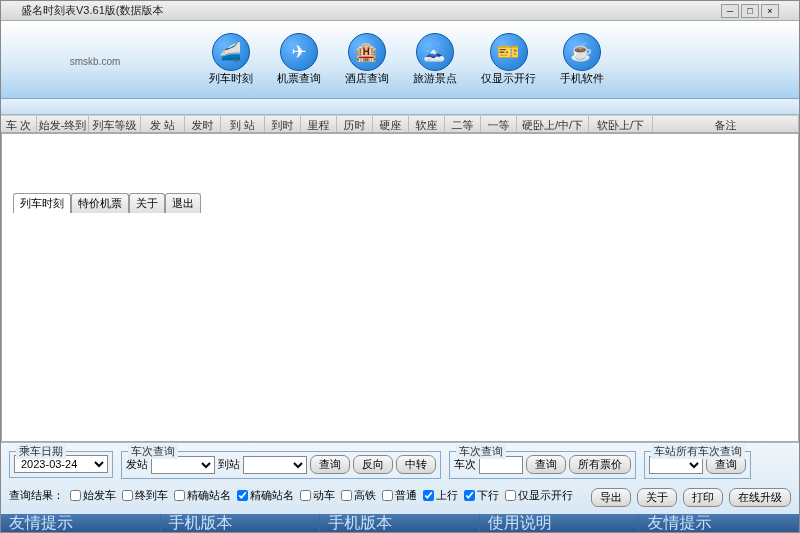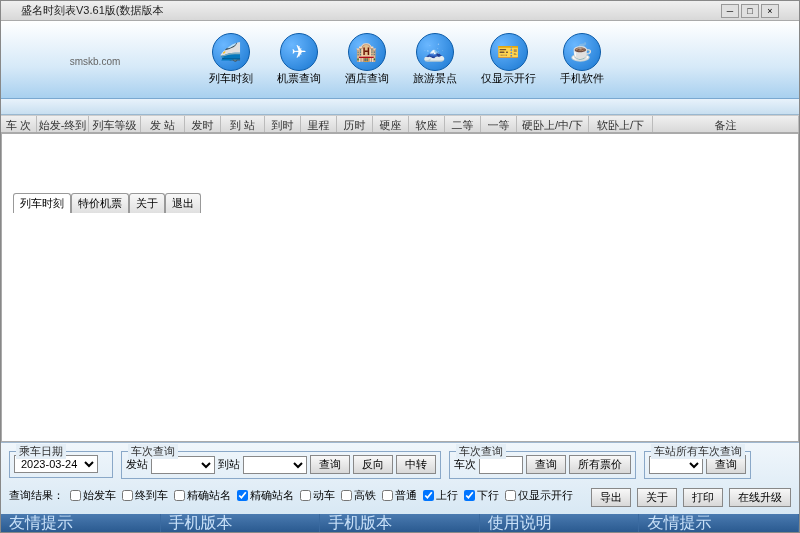--- a/index.html
+++ b/index.html
@@ -23,21 +23,21 @@
 .nav-icon{width:38px;height:38px;border-radius:50%;background:radial-gradient(circle at 30% 30%,#6ab7ff,#1876d0);border:1px solid #0a5aa8;display:flex;align-items:center;justify-content:center;font-size:18px;color:#fff}
 .toolbar-area{background:linear-gradient(#e8f2fb,#c8dff0);height:16px;border-bottom:1px solid #9ab8d0;position:relative}
 .table-head{background:linear-gradient(#f0f0f0,#d8d8d8);height:18px;display:flex;border-bottom:1px solid #aaa;border-top:1px solid #ccc}
 .th{border-right:1px solid #bbb;font-size:11px;text-align:center;line-height:18px;color:#333;white-space:nowrap;overflow:hidden}
 .table-body{flex:1;background:#fff;border:1px solid #aaa;margin:0}
 .bottom{background:linear-gradient(#f0f6fb,#d8e8f4);border-top:1px solid #a0b8d0;padding:2px 8px 4px}
 .query-row{display:flex;gap:8px;align-items:flex-start;padding:6px 0}
 .fieldset{border:1px solid #8aa8c8;padding:3px 4px 4px;position:relative;display:flex;align-items:center;gap:3px}
 .fieldset-label{position:absolute;top:-8px;left:6px;background:#e4eef6;padding:0 3px;font-size:11px;color:#333}
 .inp,.sel{border:1px solid #888;height:18px;font-size:11px;padding:0 2px;background:#fff}
-.btn{background:linear-gradient(#f8f8f8,#d8d8d8);border:1px solid #888;height:19px;padding:0 8px;font-size:11px;cursor:pointer;border-radius:0}
+.btn{background:linear-gradient(#f8f8f8,#d8d8d8);border:1px solid #888;height:19px;padding:0 8px;font-size:11px;cursor:pointer;border-radius:7px}
 .filter-row{display:flex;align-items:flex-start;gap:6px;padding:3px 0;font-size:11px}
 .chk{display:flex;align-items:center;gap:2px}
 .chk input{width:11px;height:11px}
 .statusbar{background:linear-gradient(#4a7ab0,#2a5a90);height:18px;display:flex;color:#c8e0f8;font-size:16px}
 .status-cell{flex:1;border-right:1px solid #3a6aa0;padding:2px 8px;line-height:14px}
 .c0{width:36px}.c1{width:52px}.c2{width:52px}.c3{width:44px}.c4{width:36px}.c5{width:44px}.c6{width:36px}.c7{width:36px}.c8{width:36px}.c9{width:36px}.c10{width:36px}.c11{width:36px}.c12{width:36px}.c13{width:72px}.c14{width:64px}.c15{flex:1}
 </style>
 </head>
 <body>
 
@@ -110,21 +110,21 @@
     <div class="th c14">软卧上/下</div>
     <div class="th c15">备注</div>
   </div>
 
   <div class="table-body"></div>
 
   <div class="bottom">
     <div class="query-row">
       <div class="fieldset" style="width:104px">
         <span class="fieldset-label">乘车日期</span>
-        <select class="sel" style="width:84px"><option>2023-03-24</option></select>
+        <select class="sel" style="width:94px"><option>2023-03-24</option></select>
       </div>
       <div class="fieldset">
         <span class="fieldset-label">车次查询</span>
         <span>发站</span>
         <select class="sel" style="width:64px"></select>
         <span>到站</span>
         <select class="sel" style="width:64px"></select>
         <button class="btn">查询</button>
         <button class="btn">反向</button>
         <button class="btn">中转</button>

